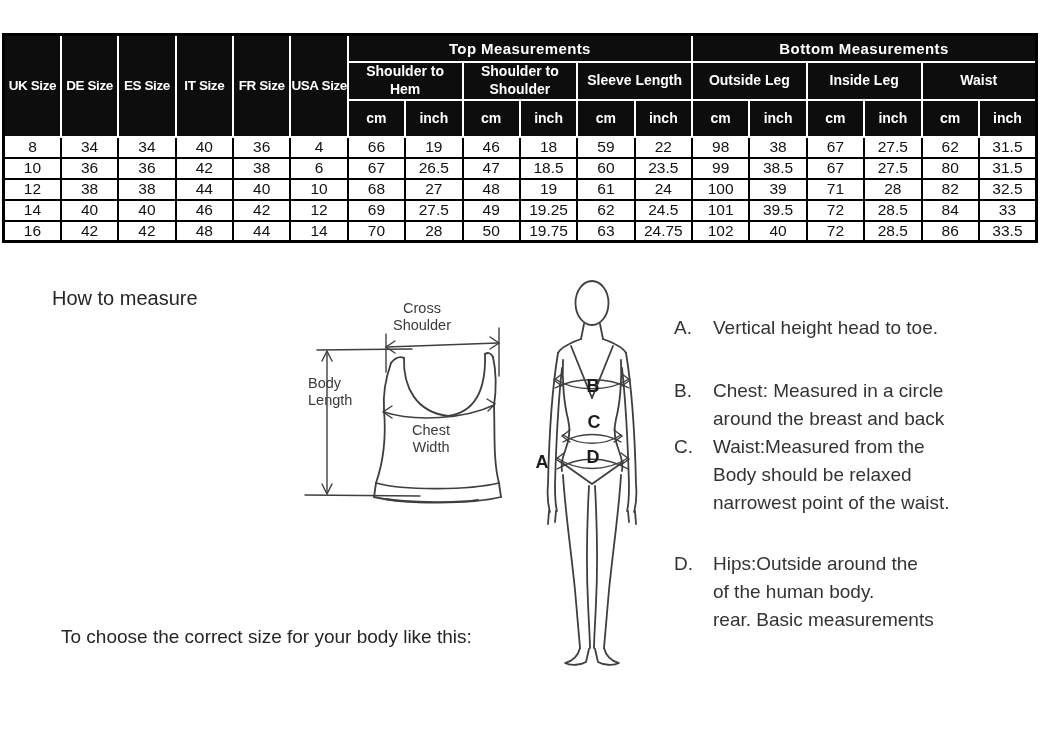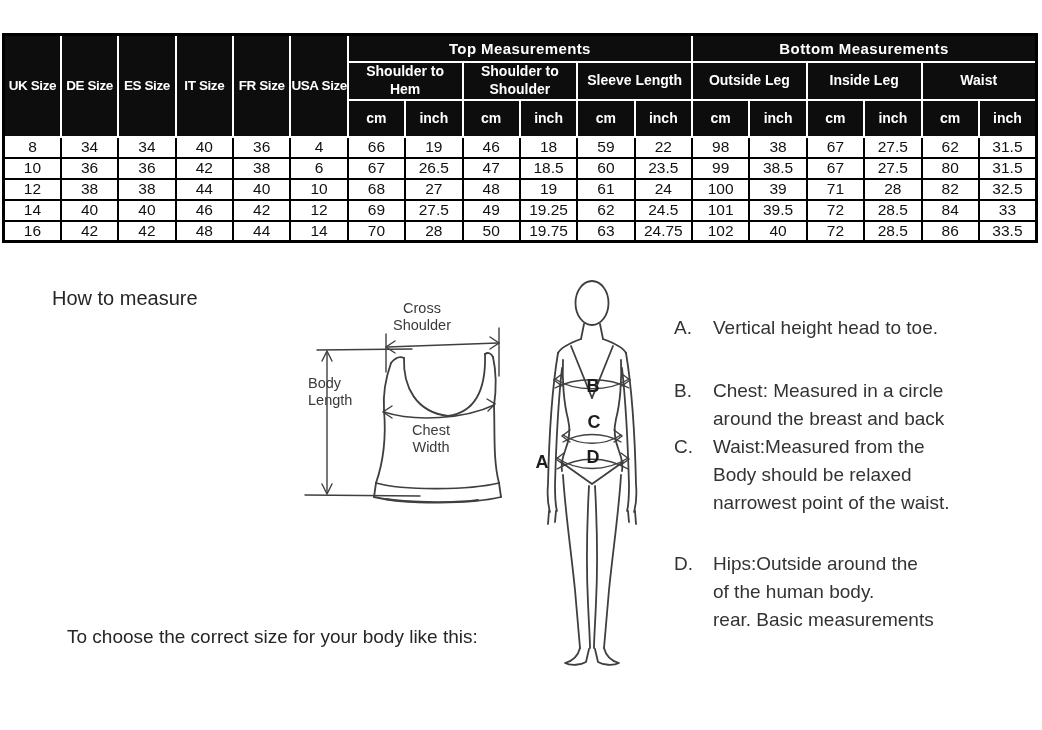--- a/index.html
+++ b/index.html
@@ -51,21 +51,21 @@
   
   .how-title {
     position: absolute;
     left: 52px;
     top: 287px;
     font-size: 20px;
     color: #262626;
   }
   .bottom-note {
     position: absolute;
-    left: 67px;
+    left: 61px;
     top: 626px;
     font-size: 19px;
     color: #262626;
   }
 
   svg.garment { position: absolute; left: 300px; top: 292px; width: 220px; height: 215px; }
   svg.figure  { position: absolute; left: 528px; top: 278px; width: 145px; height: 395px; }
 
   svg .sketch { fill: none; stroke: #3f3f3f; stroke-width: 1.8; stroke-linecap: round; stroke-linejoin: round; }
   svg .thin   { fill: none; stroke: #3f3f3f; stroke-width: 1.4; stroke-linecap: round; }

